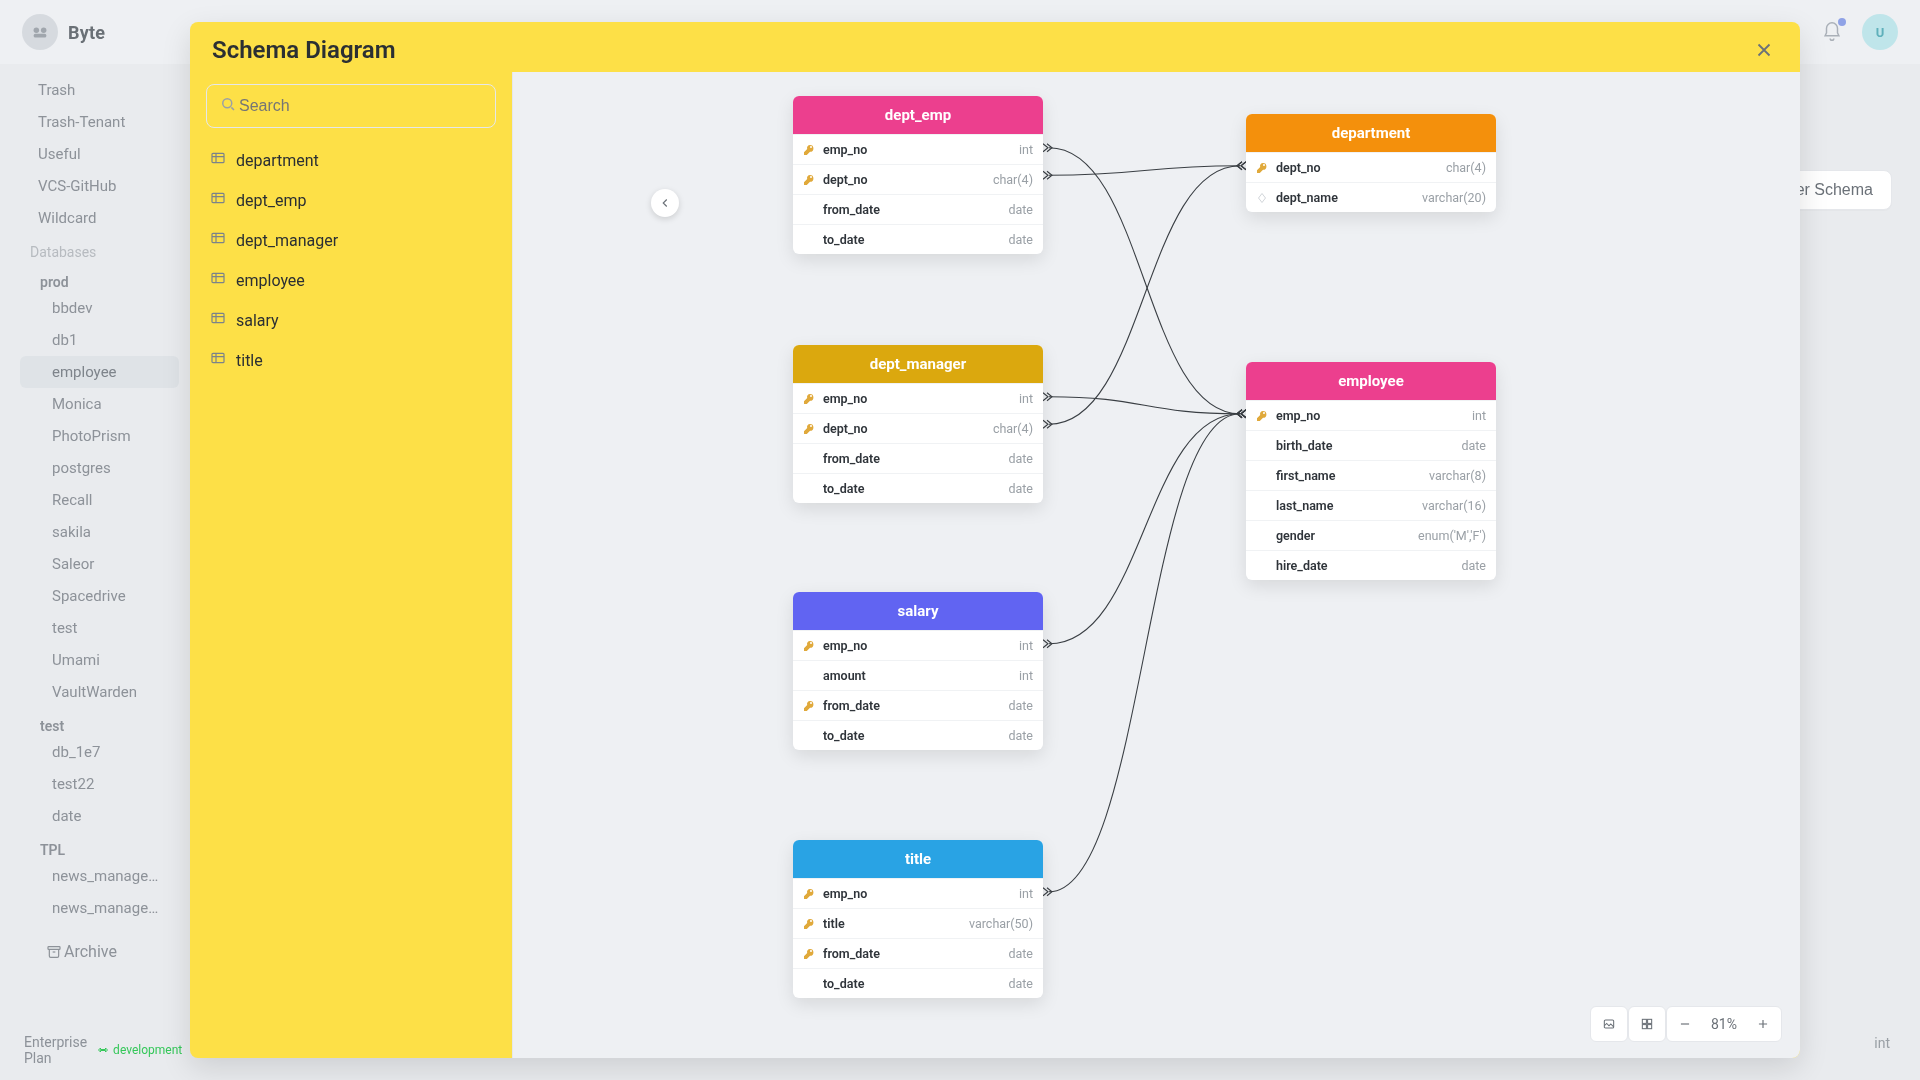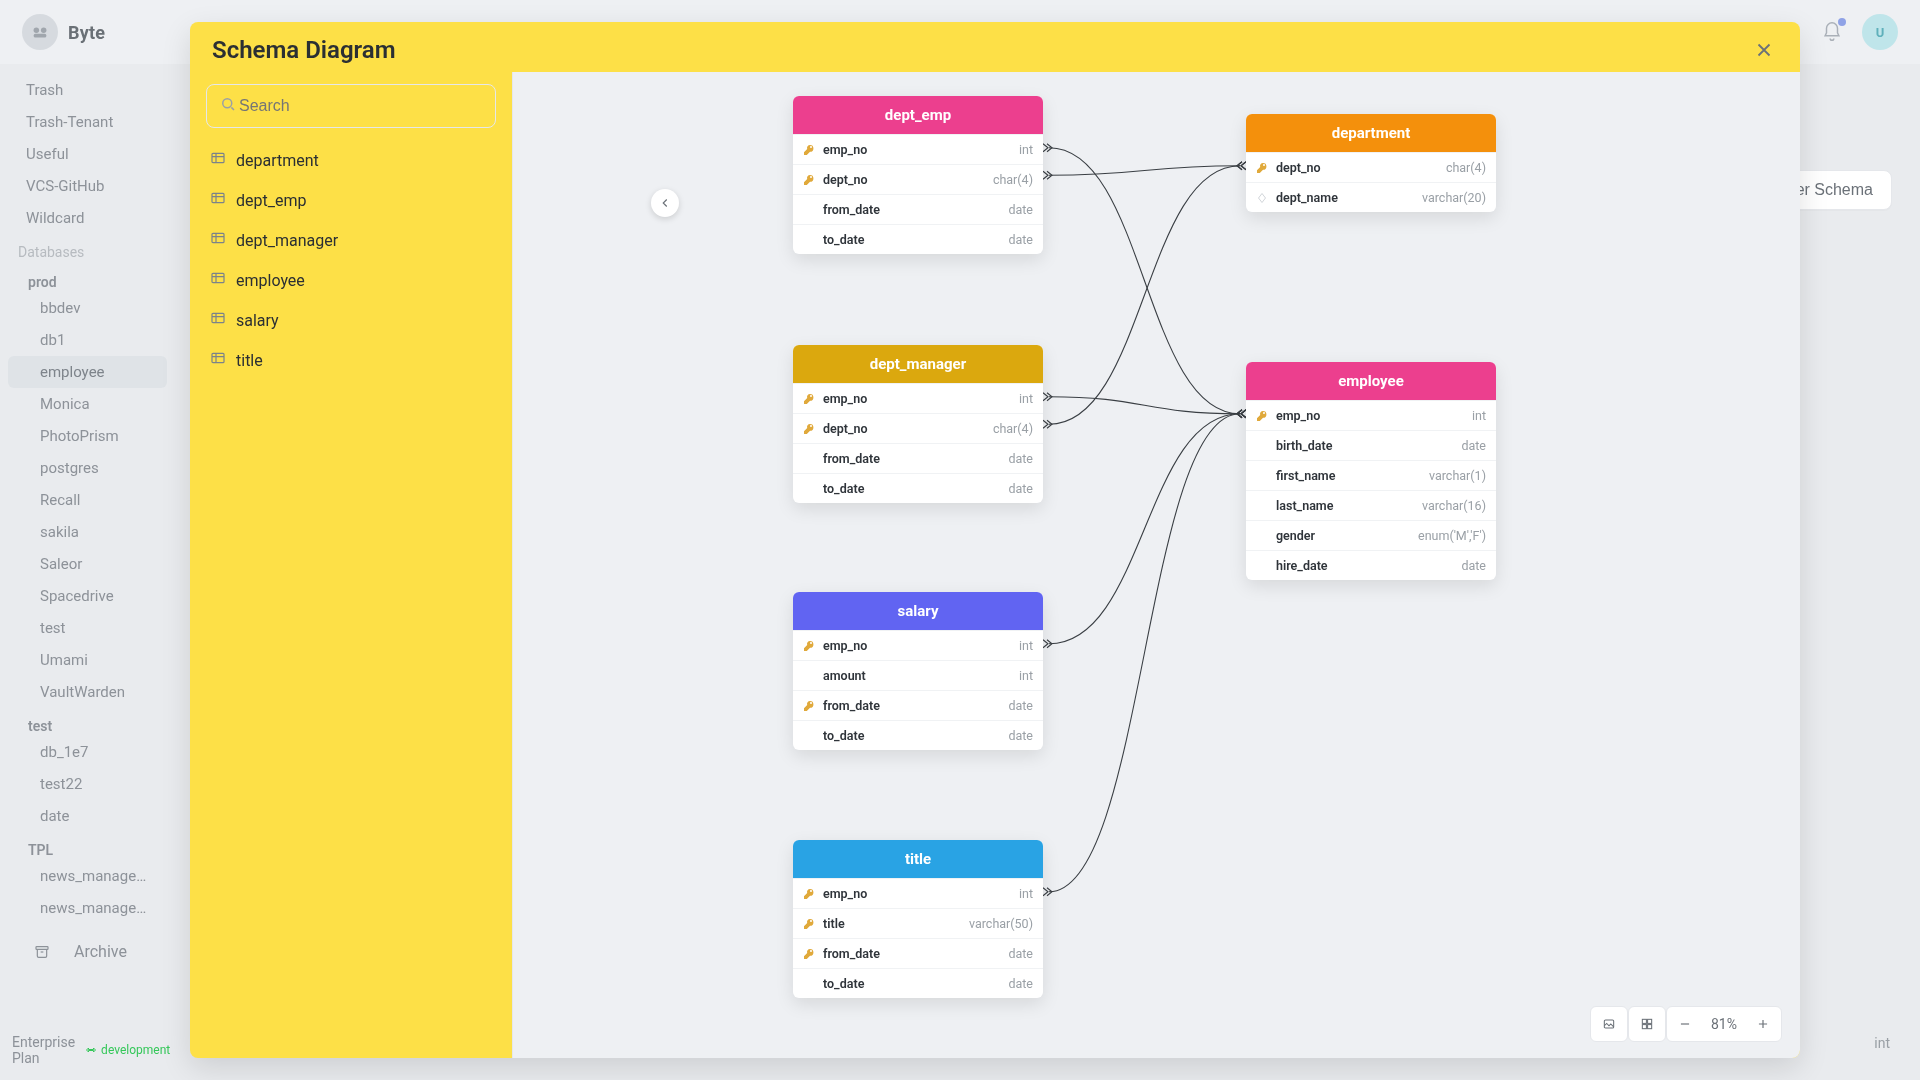--- a/index.html
+++ b/index.html
@@ -29,33 +29,33 @@
 
   
   .app-bg{position:absolute;inset:0;filter:none;}
   .app-topbar{position:absolute;top:0;left:0;right:0;height:64px;background:var(--bg2);display:flex;align-items:center;justify-content:space-between;padding:0 22px;}
   .brand{display:flex;align-items:center;gap:10px;color:#5a6067;}
   .brand-logo{width:36px;height:36px;border-radius:50%;background:#d6dadf;display:flex;align-items:center;justify-content:center;}
   .brand-text{font-size:18px;font-weight:700;letter-spacing:.2px;color:#6a7076;}
   .top-right{display:flex;align-items:center;gap:18px;}
   .top-icon{width:24px;height:24px;color:#9096a0;display:flex;align-items:center;justify-content:center;}
   .avatar{width:36px;height:36px;border-radius:50%;background:#bfe5ea;color:#5fb0bb;display:flex;align-items:center;justify-content:center;font-weight:700;font-size:13px;}
-  .bg-sidebar{position:absolute;top:64px;left:0;width:175px;bottom:0;padding:10px 0 8px;}
+  .bg-sidebar{position:absolute;top:64px;left:12px;width:175px;bottom:0;padding:10px 0 8px;}
   .bg-sidebar .nav-item{padding:7px 18px;color:var(--sidebar-text);font-size:15px;border-radius:6px;margin:0 8px;}
   .bg-sidebar .nav-item.active{background:#dfe3e7;color:#7e848b;}
   .bg-sidebar .nav-item.indent{padding-left:32px;}
   .bg-sidebar .nav-section{padding:10px 18px 4px;color:var(--sidebar-text-light);font-size:14px;}
   .bg-sidebar .nav-sub{padding:10px 18px 2px 28px;color:var(--sidebar-text);font-size:14px;font-weight:600;}
   .bg-bottom{position:absolute;left:0;right:0;bottom:0;height:60px;display:flex;align-items:center;gap:10px;padding:0 12px;color:#8d9299;}
   .plan-text{font-size:14px;color:#8d9299;}
   .dev-tag{font-size:12px;color:#34c759;display:flex;align-items:center;gap:4px;}
   .alter-btn{position:absolute;right:28px;top:170px;background:#fff;border:1px solid var(--border);border-radius:8px;padding:10px 18px;color:#6b7178;font-size:16px;box-shadow:0 1px 0 rgba(0,0,0,.02);}
   .bg-sql{position:absolute;left:740px;right:40px;bottom:8px;color:#9aa0a6;font-size:14px;white-space:nowrap;overflow:hidden;}
   .row-int{position:absolute;right:30px;top:1035px;color:#9aa0a6;font-size:14px;}
-  .archive-row{display:flex;align-items:center;gap:24px;padding:10px 34px;margin-top:8px;color:#8d9299;}
+  .archive-row{display:flex;align-items:center;gap:2px;padding:10px 34px;margin-top:8px;color:#8d9299;}
 
   
   .modal{
     position:absolute;left:190px;top:22px;right:120px;bottom:22px;
     background:#fde047;border-radius:8px;box-shadow:var(--shadow);
     display:flex;flex-direction:column;overflow:hidden;
   }
   .modal-header{display:flex;align-items:center;justify-content:space-between;padding:14px 22px 8px;}
   .modal-title{font-size:24px;font-weight:600;color:#2b2f33;}
   .close-btn{width:28px;height:28px;color:#6b7178;display:flex;align-items:center;justify-content:center;border-radius:6px;}
@@ -376,21 +376,21 @@
                 </svg>
               </span>emp_no</span>
             <span class="type">int</span>
           </div>
           <div class="col">
             <span class="name"><span style="width:12px;display:inline-block"></span>birth_date</span>
             <span class="type">date</span>
           </div>
           <div class="col">
             <span class="name"><span style="width:12px;display:inline-block"></span>first_name</span>
-            <span class="type">varchar(1)</span>
+            <span class="type">varchar(8)</span>
           </div>
           <div class="col">
             <span class="name"><span style="width:12px;display:inline-block"></span>last_name</span>
             <span class="type">varchar(16)</span>
           </div>
           <div class="col">
             <span class="name"><span style="width:12px;display:inline-block"></span>gender</span>
             <span class="type">enum('M','F')</span>
           </div>
           <div class="col">

